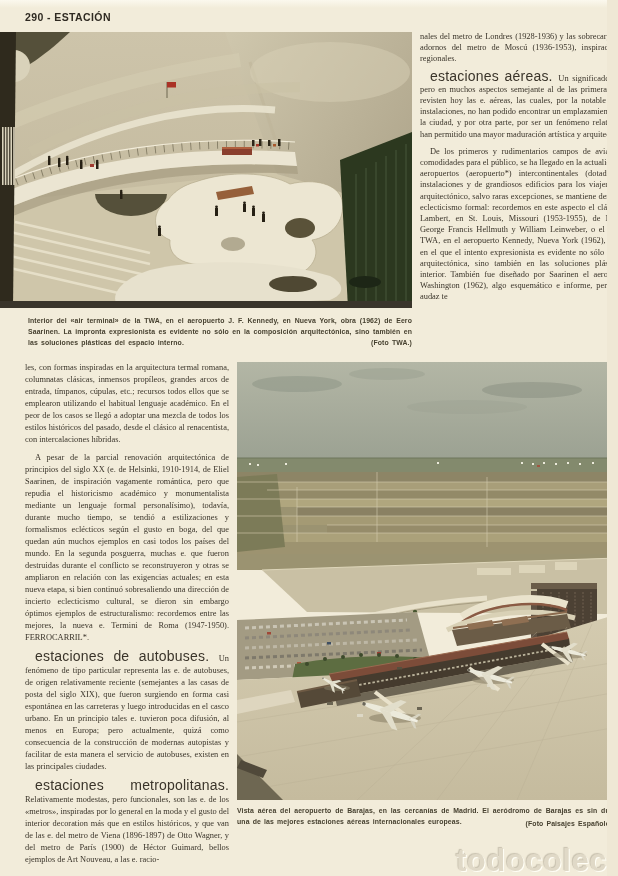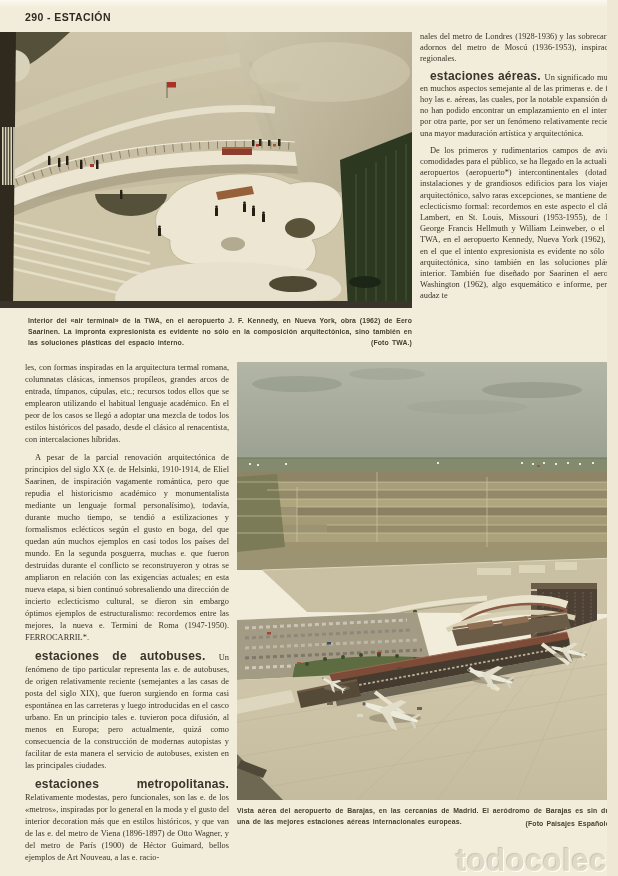--- a/index.html
+++ b/index.html
@@ -17,21 +17,21 @@
         font-size:6.9px;line-height:10.8px;color:#46402f;text-align:justify;
         letter-spacing:.12px;word-spacing:1px;}
   #caption-twa{left:28px;top:316px;width:384px;height:33px;}
   #caption-barajas{left:237px;top:806px;width:381px;height:24px;}
   .credit{position:absolute;right:0;bottom:0;white-space:nowrap;}
   .col{position:absolute;color:#3a342a;font-size:8.4px;}
   #left-col{left:25px;top:362px;width:204px;line-height:12px;}
   #right-col{left:420px;top:31px;width:250px;line-height:11.2px;}
   .para{margin:0 0 6px 0;text-align:justify;}
   .para.indent{text-indent:10px;}
-  .lead{font-family:"Liberation Sans",sans-serif;font-weight:700;font-size:12px;
+  .lead{font-family:"Liberation Sans",sans-serif;font-weight:400;font-size:14px;
         letter-spacing:.2px;}
   #watermark{position:absolute;left:456px;top:843px;font-family:"Liberation Sans",sans-serif;
         font-weight:700;font-size:31px;letter-spacing:.5px;color:#e0d9c7;
         text-shadow:1px 1px 0 #fffef6,-1px -1px 1px #c9c2b0;}
 </style>
 </head>
 <body>
 
 <div id="page">
 

